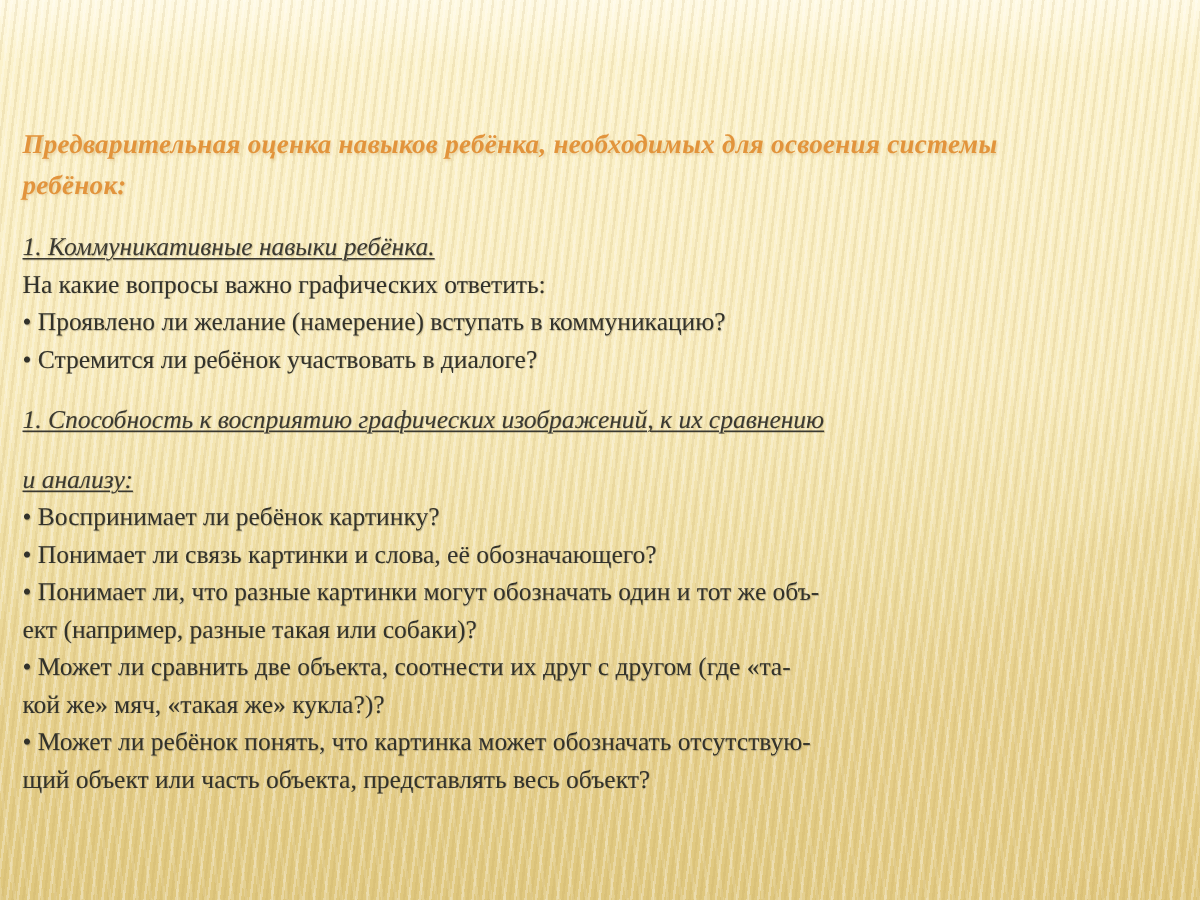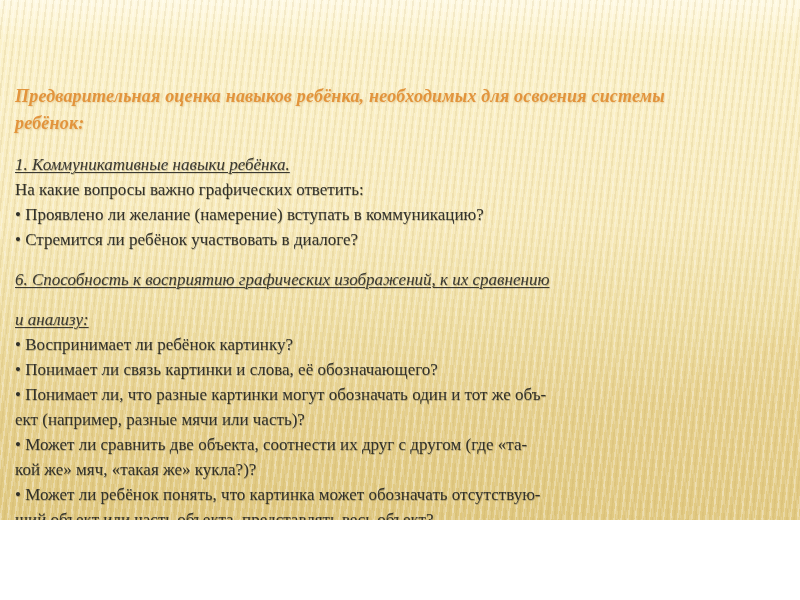--- a/index.html
+++ b/index.html
@@ -9,21 +9,21 @@
     --bg-top: #fcf3ce;
     --bg-mid: #f7eabb;
     --bg-bottom: #dfc77e;
   }
   html,body{margin:0;padding:0;}
   body{
     width:800px;height:600px;overflow:hidden;
     font-family:"Liberation Serif","DejaVu Serif",serif;
   }
   .slide{
-    position:relative;width:800px;height:520px;overflow:hidden;
+    position:relative;width:800px;height:600px;overflow:hidden;
     background:
       
       linear-gradient(180deg, rgba(255,250,230,0.85) 0px, rgba(255,250,230,0.0) 42px),
       
       radial-gradient(ellipse 1500px 950px at 1180px 1250px, rgba(203,168,85,0.40) 0 61%, rgba(203,168,85,0) 64%),
       radial-gradient(ellipse 1600px 1050px at 1150px 1500px, rgba(208,175,95,0.30) 0 59%, rgba(208,175,95,0) 62%),
       radial-gradient(ellipse 1500px 820px at 1250px 950px,  rgba(219,190,112,0.28) 0 55%, rgba(219,190,112,0) 58%),
       radial-gradient(ellipse 1400px 700px at 1300px 600px,  rgba(231,206,138,0.25) 0 52%, rgba(231,206,138,0) 55%),
       
       linear-gradient(180deg, var(--bg-top) 0%, var(--bg-mid) 42%, #eedda2 62%, #e6d08d 78%, var(--bg-bottom) 100%);
@@ -79,26 +79,26 @@
       <span>Предварительная оценка навыков ребёнка, необходимых для освоения системы</span>
       <span>ребёнок:</span>
     </h1>
 
     <div class="line heading">1. Коммуникативные навыки ребёнка.</div>
     <div class="line">На какие вопросы важно графических ответить:</div>
 
     <div class="line">• Проявлено ли желание (намерение) вступать в коммуникацию?</div>
     <div class="line">• Стремится ли ребёнок участвовать в диалоге?</div>
 
-    <div class="line heading">6. Способность к восприятию графических изображений, к их сравнению</div>
+    <div class="line heading">1. Способность к восприятию графических изображений, к их сравнению</div>
     <div class="line heading">и анализу:</div>
 
     <div class="line">• Воспринимает ли ребёнок картинку?</div>
     <div class="line">• Понимает ли связь картинки и слова, её обозначающего?</div>
     <div class="line">• Понимает ли, что разные картинки могут обозначать один и тот же объ-</div>
-    <div class="line">ект (например, разные мячи или часть)?</div>
+    <div class="line">ект (например, разные такая или собаки)?</div>
     <div class="line">• Может ли сравнить две объекта, соотнести их друг с другом (где «та-</div>
     <div class="line">кой же» мяч, «такая же» кукла?)?</div>
     <div class="line">• Может ли ребёнок понять, что картинка может обозначать отсутствую-</div>
     <div class="line">щий объект или часть объекта, представлять весь объект?</div>
 
   </div>
 </div>
 
 </body></html>

